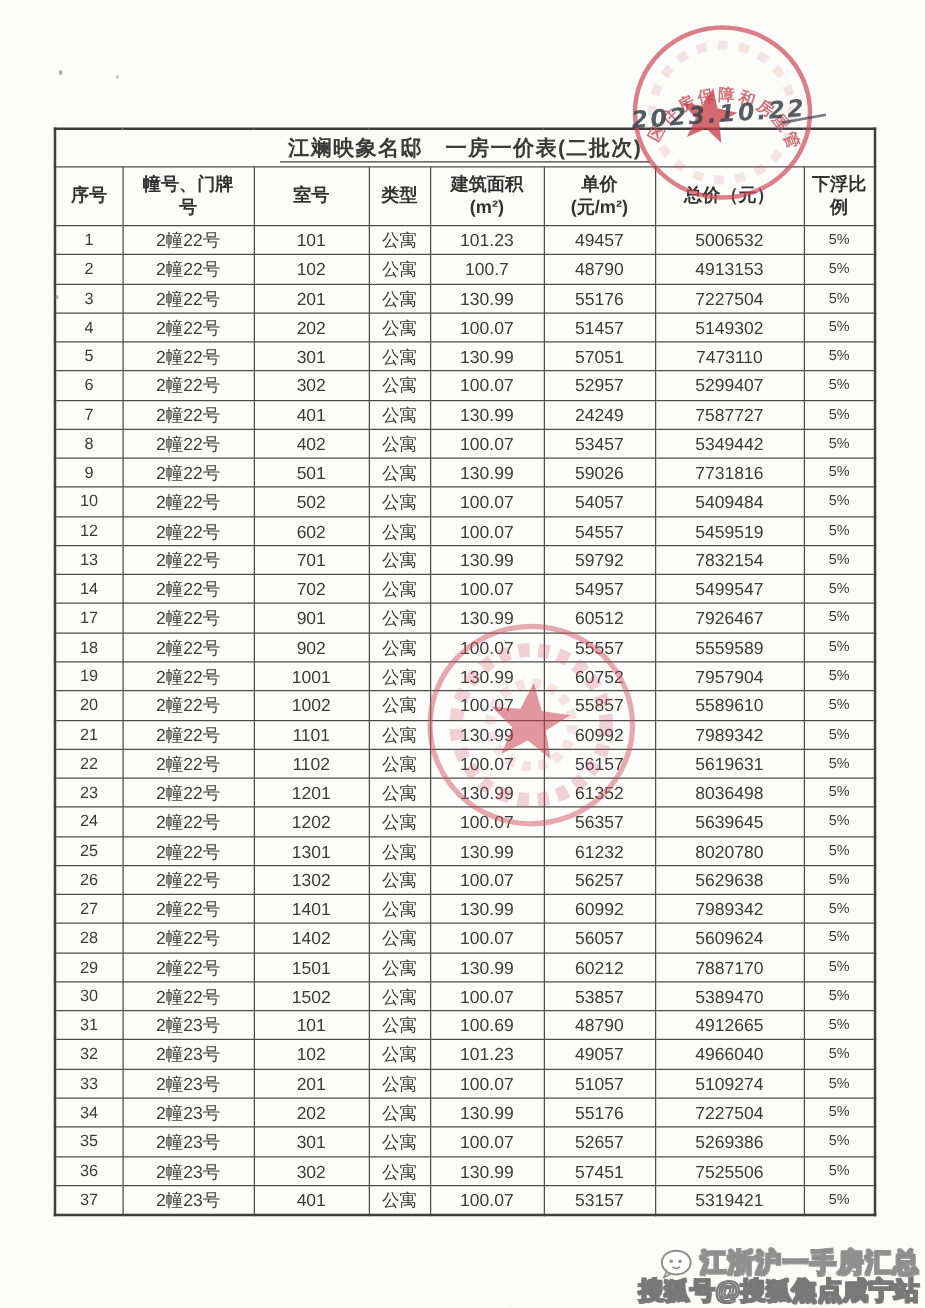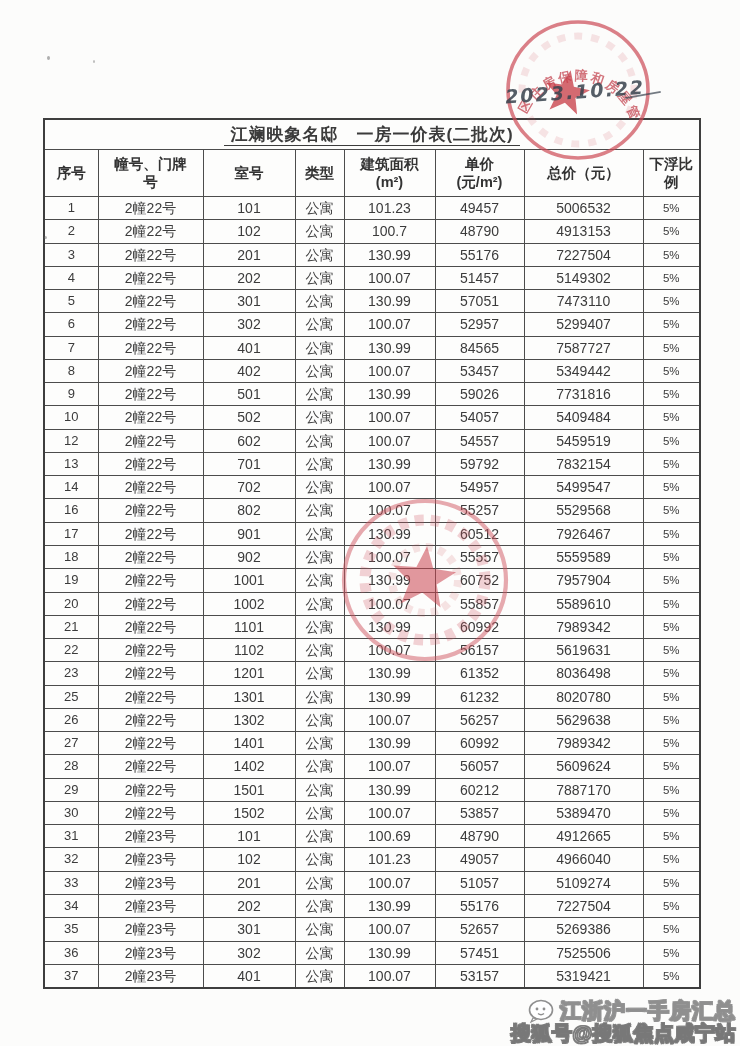--- a/index.html
+++ b/index.html
@@ -1,20 +1,20 @@
 <!DOCTYPE html>
 <html><head>
 <meta charset="utf-8">
 <style>
   html,body{margin:0;padding:0;}
   body{width:740px;height:1046px;background:#f4f4f2;font-family:"Liberation Sans",sans-serif;}
   .page{position:relative;width:740px;height:1046px;background:#fcfcfb;overflow:hidden;}
 
   
-  table.price-table{position:absolute;left:43px;top:118px;width:656px;border-collapse:collapse;table-layout:fixed;background:#fdfdfc;}
+  table.price-table{position:absolute;left:43px;top:102px;width:656px;border-collapse:collapse;table-layout:fixed;background:#fdfdfc;}
   table.price-table,.price-table td,.price-table th{border:1.6px solid #4c4c4c;}
   table.price-table{border:2.2px solid #3e3e3e;}
   .price-table td,.price-table th{padding:0;text-align:center;vertical-align:middle;color:#3b3b3b;overflow:hidden;white-space:nowrap;}
   .title-cell{height:29px;font-size:17px;font-weight:bold;color:#2b2b2b;}
   .title-cell span{border-bottom:1.8px solid #3c3c3c;padding:0 6px 1px 6px;letter-spacing:1px;}
   .price-table thead th{height:46px;font-size:14.5px;font-weight:bold;line-height:1.25;color:#333;}
   .price-table tbody td{height:22.27px;font-size:14px;line-height:22.27px;}
   .price-table tbody td.c0{font-size:13px;}
   .price-table tbody td.c7{font-size:11.5px;letter-spacing:0;}
   .hdr-line{display:block;line-height:1.25;}
@@ -146,21 +146,21 @@
           <td class="c5">52957</td>
           <td class="c6">5299407</td>
           <td class="c7">5%</td>
         </tr>
         <tr>
           <td class="c0">7</td>
           <td class="c1">2幢22号</td>
           <td class="c2">401</td>
           <td class="c3">公寓</td>
           <td class="c4">130.99</td>
-          <td class="c5">84565</td>
+          <td class="c5">24249</td>
           <td class="c6">7587727</td>
           <td class="c7">5%</td>
         </tr>
         <tr>
           <td class="c0">8</td>
           <td class="c1">2幢22号</td>
           <td class="c2">402</td>
           <td class="c3">公寓</td>
           <td class="c4">100.07</td>
           <td class="c5">53457</td>
@@ -211,30 +211,20 @@
           <td class="c0">14</td>
           <td class="c1">2幢22号</td>
           <td class="c2">702</td>
           <td class="c3">公寓</td>
           <td class="c4">100.07</td>
           <td class="c5">54957</td>
           <td class="c6">5499547</td>
           <td class="c7">5%</td>
         </tr>
         <tr>
-          <td class="c0">16</td>
-          <td class="c1">2幢22号</td>
-          <td class="c2">802</td>
-          <td class="c3">公寓</td>
-          <td class="c4">100.07</td>
-          <td class="c5">55257</td>
-          <td class="c6">5529568</td>
-          <td class="c7">5%</td>
-        </tr>
-        <tr>
           <td class="c0">17</td>
           <td class="c1">2幢22号</td>
           <td class="c2">901</td>
           <td class="c3">公寓</td>
           <td class="c4">130.99</td>
           <td class="c5">60512</td>
           <td class="c6">7926467</td>
           <td class="c7">5%</td>
         </tr>
         <tr>
@@ -288,20 +278,30 @@
           <td class="c7">5%</td>
         </tr>
         <tr>
           <td class="c0">23</td>
           <td class="c1">2幢22号</td>
           <td class="c2">1201</td>
           <td class="c3">公寓</td>
           <td class="c4">130.99</td>
           <td class="c5">61352</td>
           <td class="c6">8036498</td>
+          <td class="c7">5%</td>
+        </tr>
+        <tr>
+          <td class="c0">24</td>
+          <td class="c1">2幢22号</td>
+          <td class="c2">1202</td>
+          <td class="c3">公寓</td>
+          <td class="c4">100.07</td>
+          <td class="c5">56357</td>
+          <td class="c6">5639645</td>
           <td class="c7">5%</td>
         </tr>
         <tr>
           <td class="c0">25</td>
           <td class="c1">2幢22号</td>
           <td class="c2">1301</td>
           <td class="c3">公寓</td>
           <td class="c4">130.99</td>
           <td class="c5">61232</td>
           <td class="c6">8020780</td>

